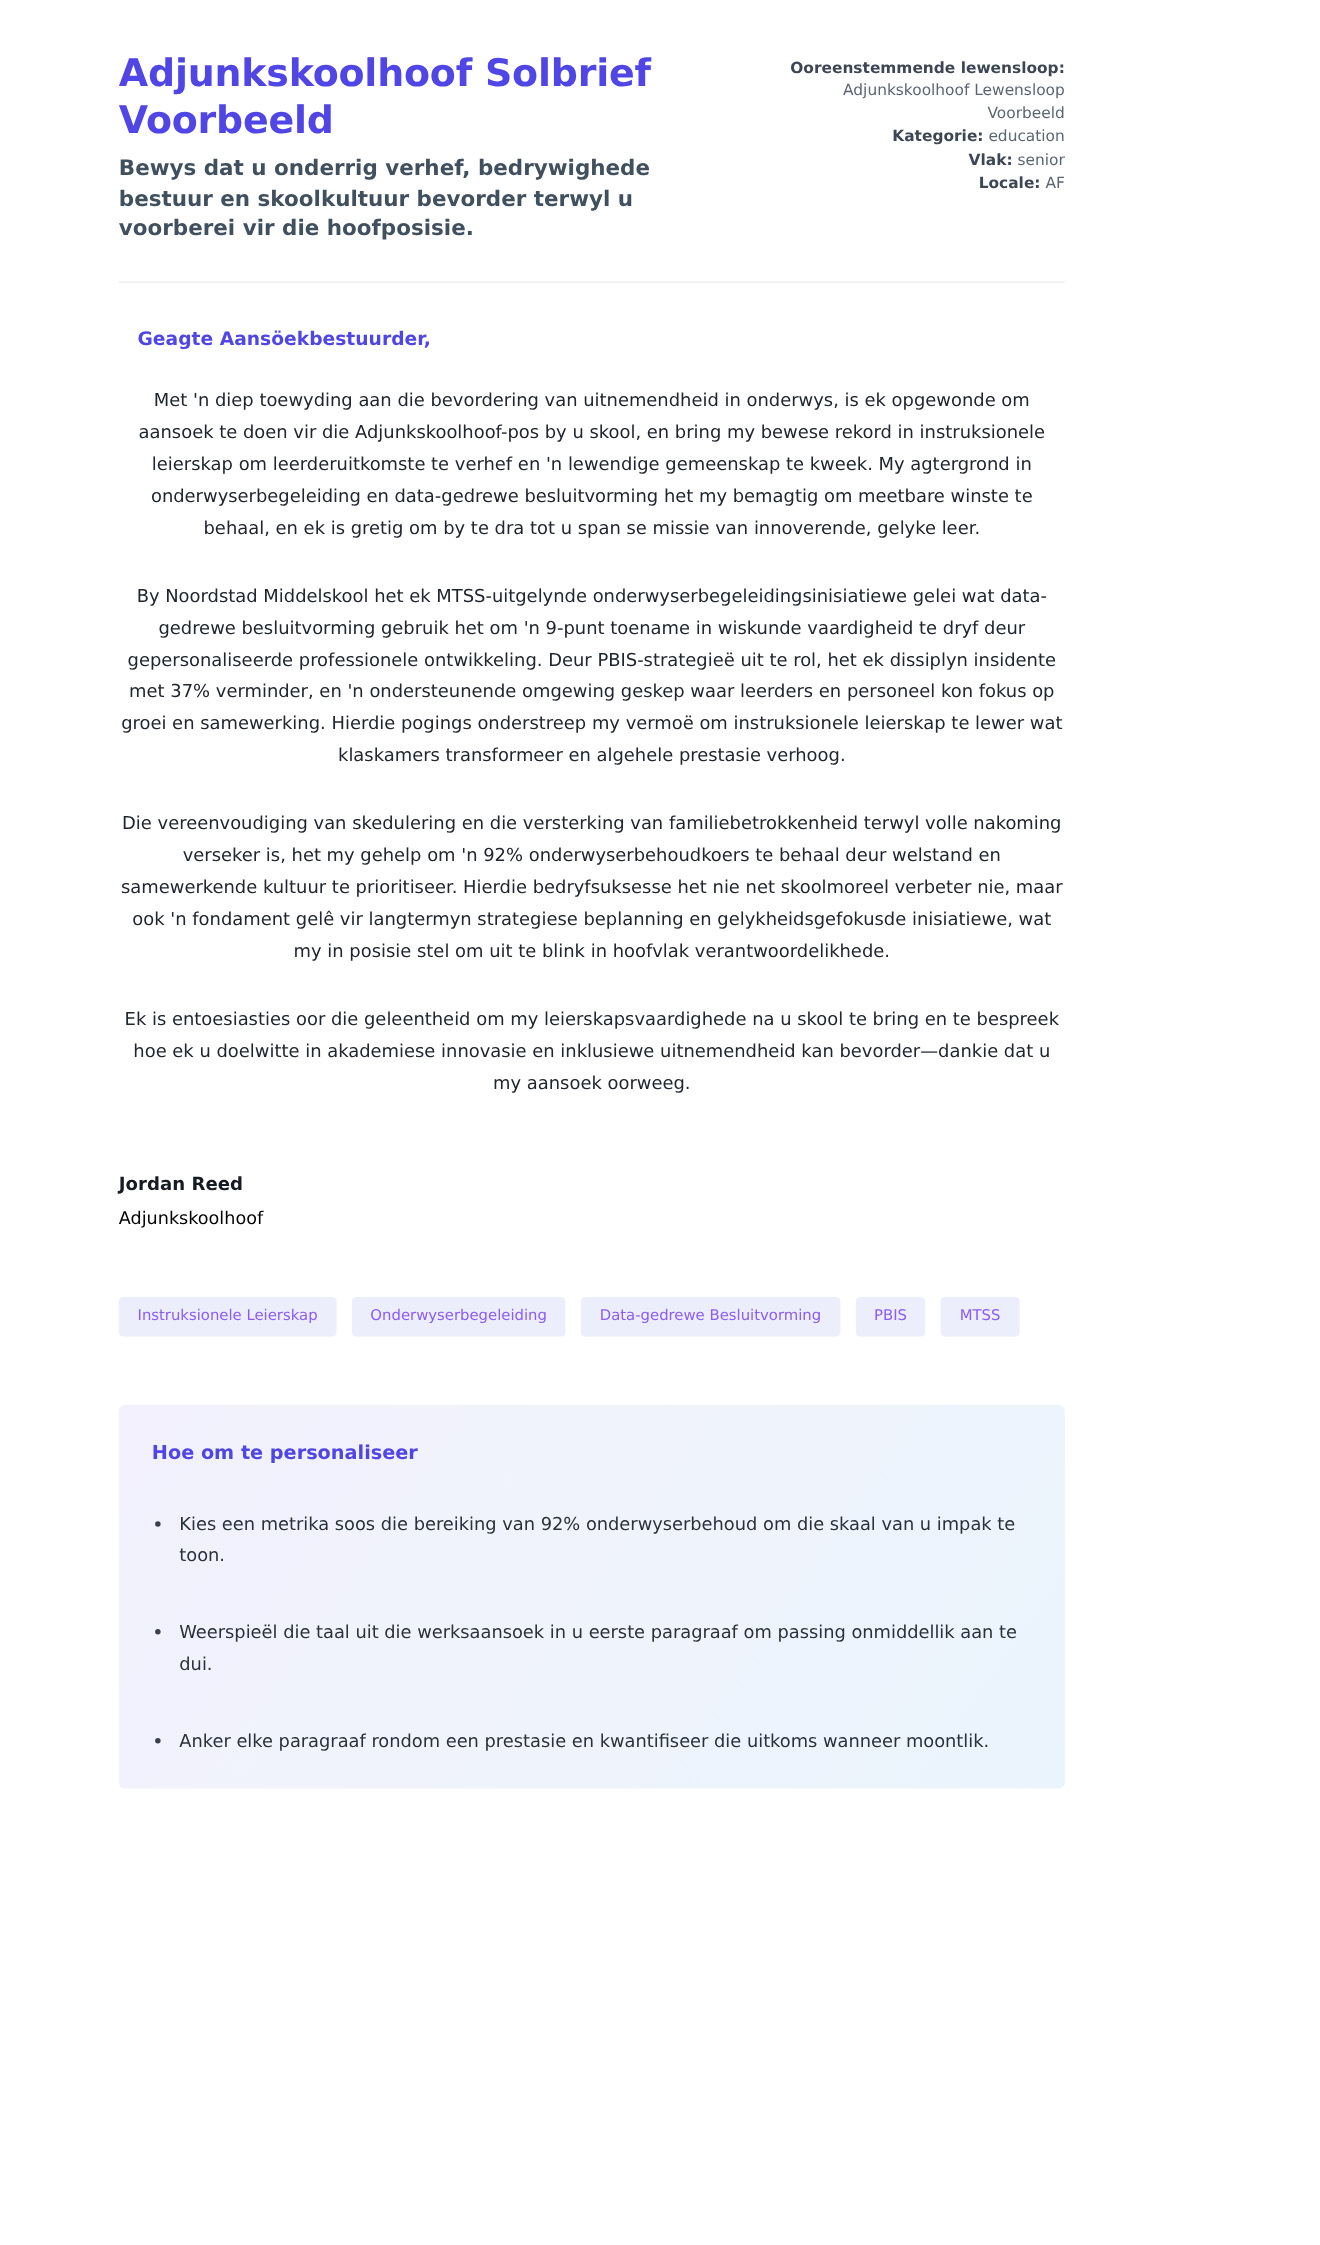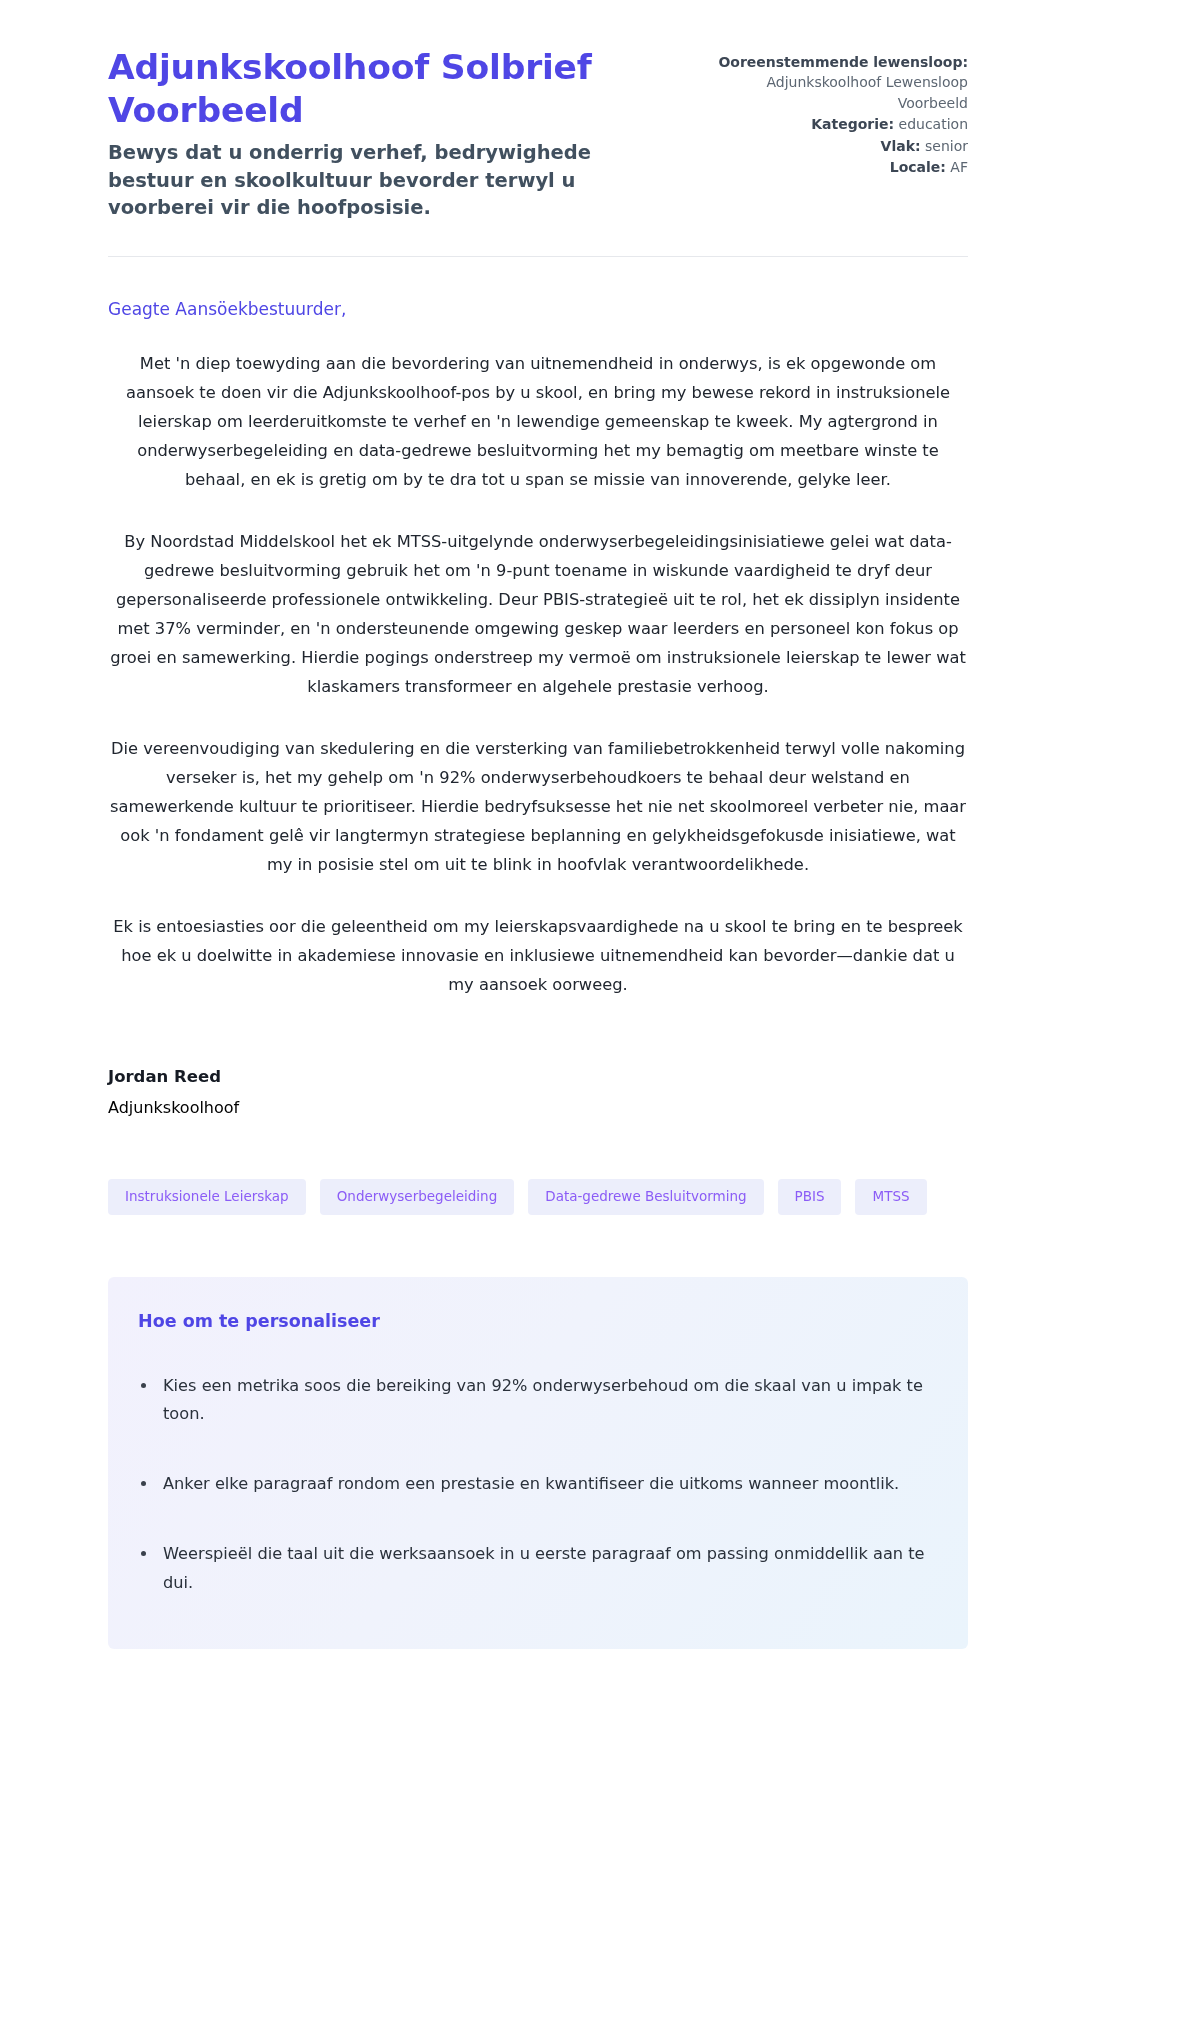--- a/index.html
+++ b/index.html
@@ -70,23 +70,23 @@
     border-top: 1px solid #e6e8ec;
     margin: 34px 0 0 0;
   }
 
   
   .letter {
     padding-top: 42px;
   }
   .salutation {
     font-size: 17px;
-    font-weight: 400;
+    font-weight: 700;
     color: #4f46e5;
-    margin: 0 0 30px 0;
+    margin: 0 0 30px 17px;
   }
   .letter p.body-par {
     font-size: 16.3px;
     line-height: 1.78;
     color: #20262f;
     margin: 0 0 33px 0;
     max-width: 1000px;
     text-align: center;
   }
 
@@ -121,21 +121,21 @@
     padding: 11px 17px;
     border-radius: 4px;
     white-space: nowrap;
   }
 
   
   .panel {
     margin-top: 62px;
     background: linear-gradient(125deg, #f2f1fd 0%, #f0f3fc 45%, #eaf4fc 100%);
     border-radius: 6px;
-    padding: 34px 34px 51px 30px;
+    padding: 34px 34px 28px 30px;
   }
   .panel-title {
     font-size: 17.5px;
     font-weight: 700;
     color: #4f46e5;
     margin: 0 0 22px 0;
   }
   .panel ul {
     list-style: none;
     margin: 0;
@@ -216,18 +216,18 @@
     <span class="tag">Onderwyserbegeleiding</span>
     <span class="tag">Data-gedrewe Besluitvorming</span>
     <span class="tag">PBIS</span>
     <span class="tag">MTSS</span>
   </div>
 
   <div class="panel">
     <p class="panel-title">Hoe om te personaliseer</p>
     <ul>
       <li>Kies een metrika soos die bereiking van 92% onderwyserbehoud om die skaal van u impak te toon.</li>
+      <li>Weerspieël die taal uit die werksaansoek in u eerste paragraaf om passing onmiddellik aan te dui.</li>
       <li>Anker elke paragraaf rondom een prestasie en kwantifiseer die uitkoms wanneer moontlik.</li>
-      <li>Weerspieël die taal uit die werksaansoek in u eerste paragraaf om passing onmiddellik aan te dui.</li>
     </ul>
   </div>
 
 </div>
 
 </body></html>

